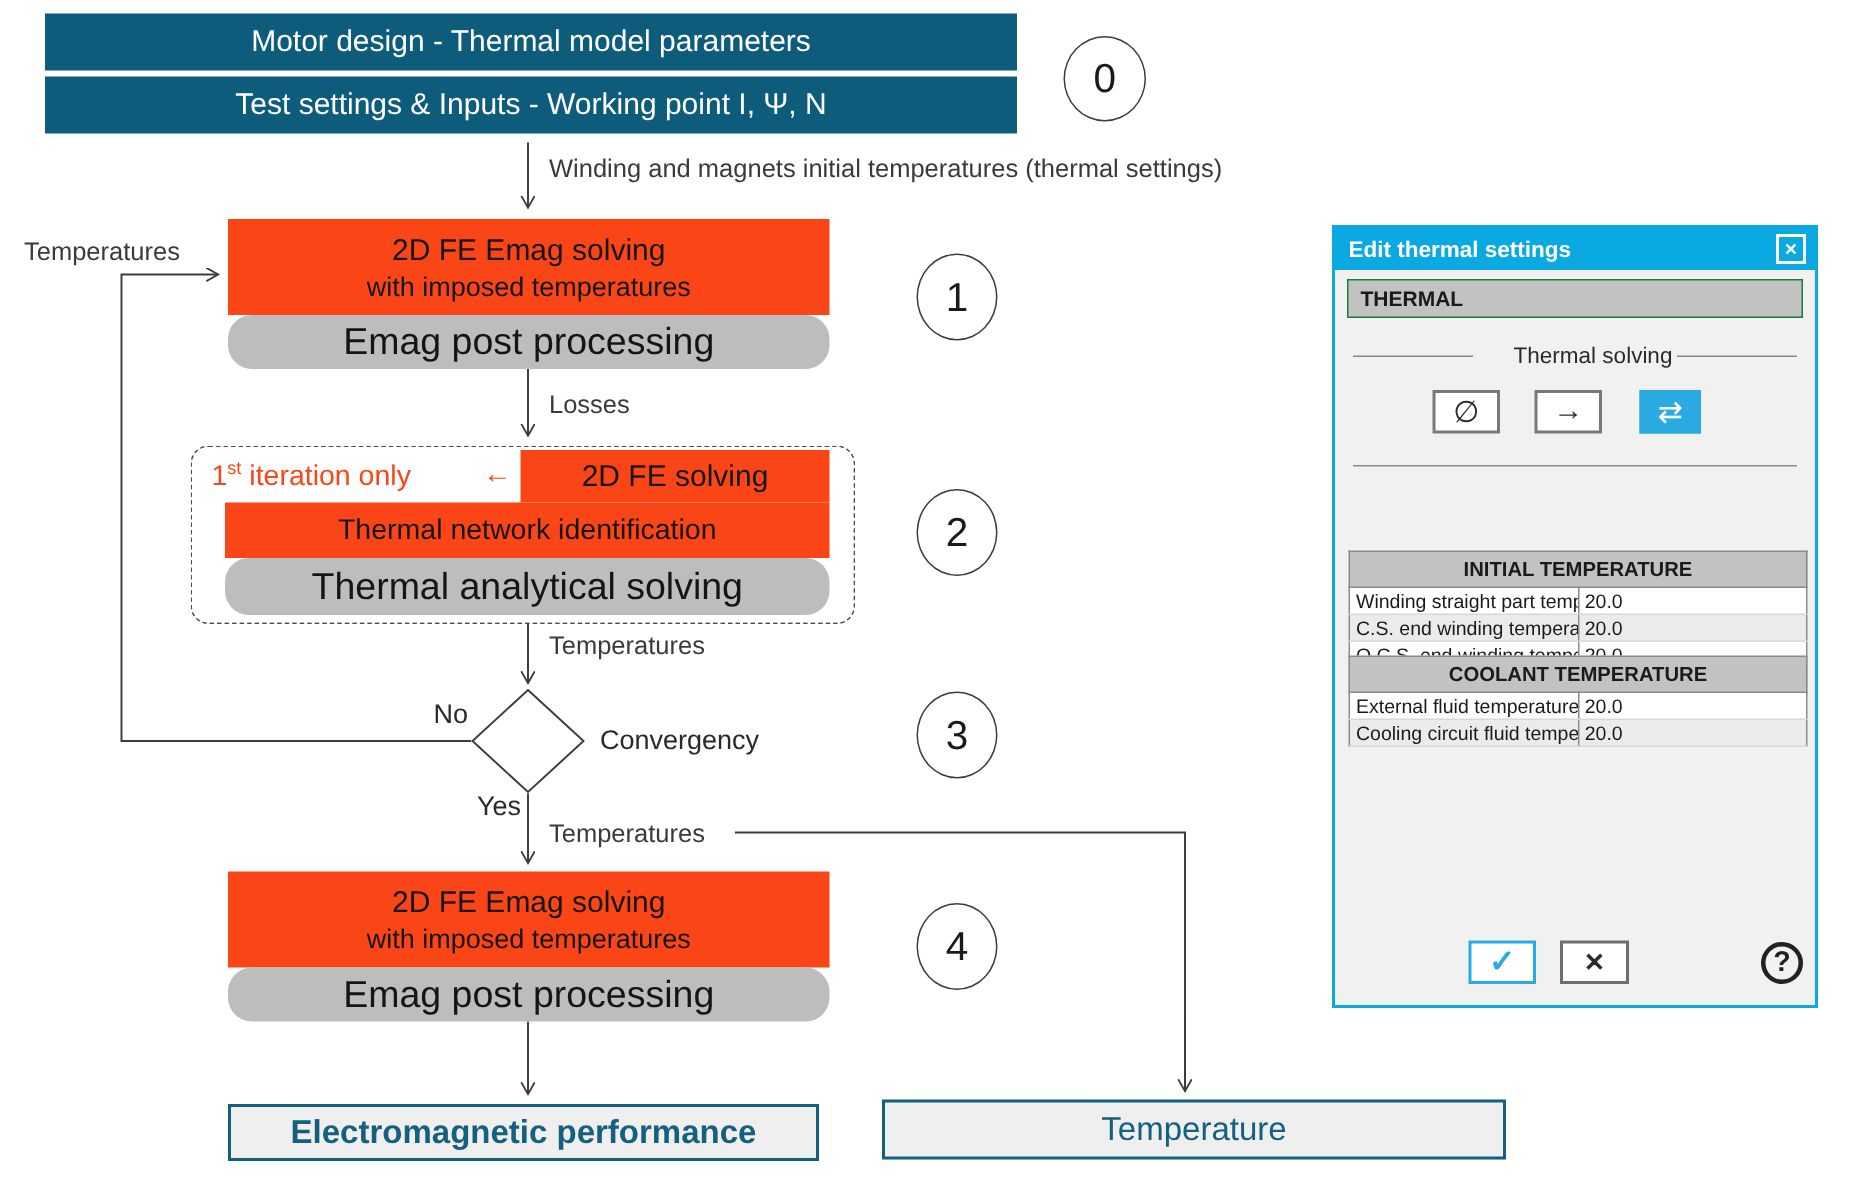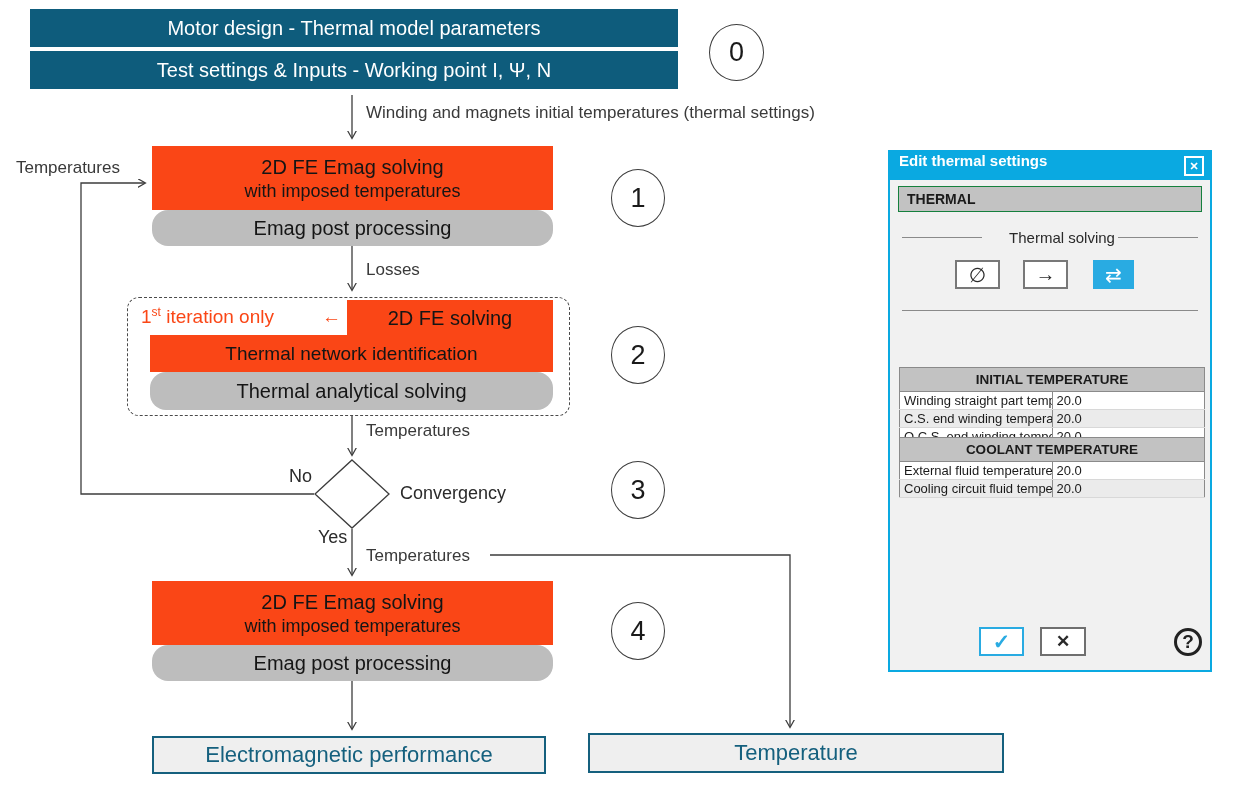--- a/index.html
+++ b/index.html
@@ -6,32 +6,32 @@
   .canvas{position:relative;width:1236px;height:791px;background:#fff;
           font-family:"Liberation Sans",sans-serif;overflow:hidden;color:#1a1a1a;}
   .abs{position:absolute;box-sizing:border-box;}
 
   
   .header-box{background:#0e5c7c;color:#fff;display:flex;align-items:center;justify-content:center;font-size:20px;}
   .step-circle{border:1.5px solid #3c3c3c;border-radius:50%;background:#fff;display:flex;align-items:center;justify-content:center;font-size:27px;}
   .orange-box{background:#fa4616;color:#151515;display:flex;flex-direction:column;align-items:center;justify-content:center;text-align:center;}
   .orange-box .l1{font-size:20px;line-height:26px;}
   .orange-box .l2{font-size:18px;line-height:22px;}
-  .gray-box{background:#bdbdbd;color:#151515;display:flex;align-items:center;justify-content:center;font-size:20px;border-radius:16px;}
+  .gray-box{background:#bdbdbd;color:#151515;display:flex;align-items:center;justify-content:center;font-size:25px;border-radius:16px;}
   .edge-label{font-size:17px;color:#3a3a3a;white-space:nowrap;}
   .decision-label{font-size:18px;color:#2a2a2a;white-space:nowrap;}
   .dashed-group{border:1.5px dashed #4a4a4a;border-radius:12px;background:#fff;}
   .iter-label{color:#fa4616;font-size:19px;display:flex;align-items:center;justify-content:space-between;}
   .iter-label sup{font-size:12px;}
   .output-box{background:#efefef;border:2px solid #15607e;color:#15607e;display:flex;align-items:center;justify-content:center;font-size:22px;}
   svg.wires{position:absolute;left:0;top:0;}
 
   
   .dialog{left:888px;top:150px;width:324px;height:522px;background:#f1f1f1;border:2px solid #0aa9e1;}
-  .dialog-titlebar{left:0;top:0;right:0;height:28px;background:#0aa9e1;color:#fff;font-weight:bold;font-size:15px;display:flex;padding:0 9px;}
+  .dialog-titlebar{left:0;top:0;right:0;height:28px;background:#0aa9e1;color:#fff;font-weight:bold;font-size:15px;display:flex;align-items:center;padding:0 9px;}
   .dialog-close{right:6px;top:4px;width:20px;height:20px;border:2px solid #fff;color:#fff;display:flex;align-items:center;justify-content:center;font-size:11px;font-weight:bold;background:transparent;}
   .section-bar{left:8px;right:8px;top:34px;height:26px;background:#c2c2c2;border:1px solid #15803d;font-weight:bold;font-size:14px;display:flex;align-items:center;padding-left:8px;}
   .group-row{left:12px;right:12px;top:77px;display:flex;align-items:center;font-size:15px;color:#2a2a2a;}
   .group-line{flex:1;height:1px;background:#8a8a8a;}
   .group-text{padding:0 3px;white-space:nowrap;margin-left:24px;}
   .solve-btn{width:45px;height:29px;background:#fff;border:2px solid #787878;display:flex;align-items:center;justify-content:center;font-size:20px;color:#2a2a2a;}
   .solve-btn.selected{background:#29abe2;border-color:#29abe2;color:#fff;}
   .separator{left:12px;right:12px;top:158px;height:1px;background:#8a8a8a;}
   .param-table{border-collapse:collapse;width:306px;font-size:13px;color:#1a1a1a;table-layout:fixed;background:#fff;}
   .param-table,.param-table th,.param-table td{border:1px solid #8a8a8a;}
@@ -102,21 +102,21 @@
   <div class="abs decision-label" style="left:280px;top:466px;width:32px;text-align:right;">No</div>
   <div class="abs decision-label" style="left:400px;top:483px;">Convergency</div>
   <div class="abs decision-label" style="left:318px;top:527px;">Yes</div>
 
   <div class="abs orange-box" style="left:152px;top:581px;width:401px;height:64px;">
     <div class="l1">2D FE Emag solving</div>
     <div class="l2">with imposed temperatures</div>
   </div>
   <div class="abs gray-box" style="left:152px;top:645px;width:401px;height:36px;">Emag post processing</div>
 
-  <div class="abs output-box" style="left:152px;top:736px;width:394px;height:38px;">Electromagnetic performance</div>
+  <div class="abs output-box" style="left:152px;top:736px;width:394px;height:38px;font-weight:bold;">Electromagnetic performance</div>
   <div class="abs output-box" style="left:588px;top:733px;width:416px;height:40px;">Temperature</div>
 
   <div class="abs dialog">
     <div class="abs dialog-titlebar">
       <span>Edit thermal settings</span>
     </div>
     <div class="abs dialog-close">✕</div>
 
     <div class="abs section-bar">THERMAL</div>
 

